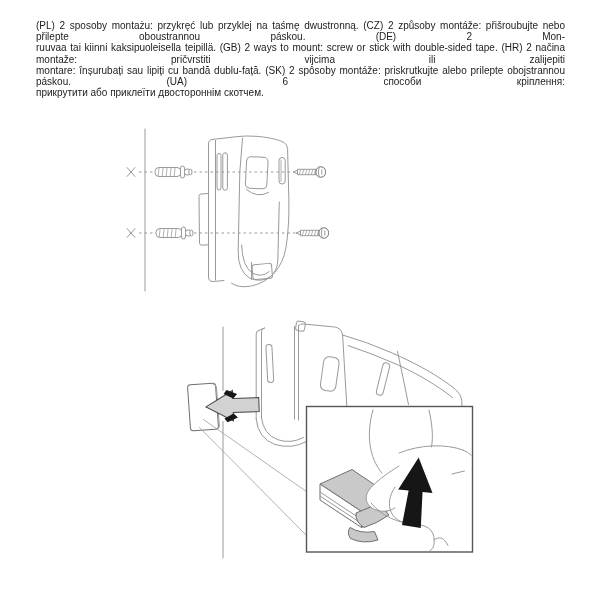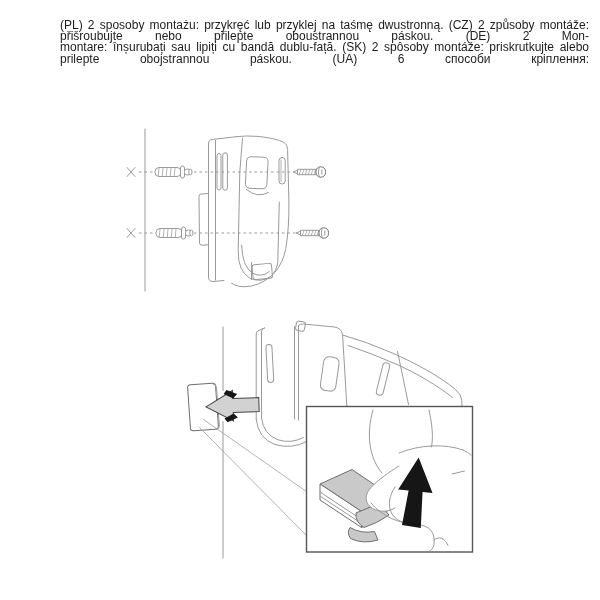--- a/index.html
+++ b/index.html
@@ -4,40 +4,42 @@
 <style>
   html,body{margin:0;padding:0;}
   body{
     width:600px;height:600px;position:relative;overflow:hidden;
     background:#ffffff;
     font-family:"Liberation Sans","DejaVu Sans",sans-serif;
   }
   .text-block{
     position:absolute;left:36px;top:20px;width:529px;
     color:var(--text,#1c1c1c);
-    font-size:12px;line-height:11.2px;margin-left:24px;
+    font-size:10px;line-height:11.2px;
     -webkit-font-smoothing:antialiased;
   }
   .text-line{text-align:justify;text-align-last:justify;white-space:normal;}
   .text-line.last{text-align-last:left;}
   svg.art{position:absolute;left:0;top:0;}
   .ln{fill:none;stroke:var(--line,#999);stroke-width:1;stroke-linecap:round;stroke-linejoin:round;}
   .lnf{fill:#fff;stroke:var(--line,#999);stroke-width:1;stroke-linejoin:round;}
   .lnd{fill:#fff;stroke:var(--dark,#777);stroke-width:1;stroke-linejoin:round;}
   .thin{stroke-width:.75;}
   .dash{fill:none;stroke:var(--line,#a5a5a5);stroke-width:1;stroke-dasharray:2.5 3;}
   .tape{fill:var(--tape_gray,#c9c9c9);stroke:var(--dark,#777);stroke-width:1;stroke-linejoin:round;}
   .blk{fill:var(--black,#111);stroke:none;}
 </style>
 </head>
 <body>
 
 <div class="text-block">
   <div class="text-line">(PL) 2 sposoby montażu: przykręć lub przyklej na taśmę dwustronną. (CZ) 2 způsoby montáže: přišroubujte nebo přilepte oboustrannou páskou. (DE) 2 Mon-</div>
+  <div class="text-line">ruuvaa tai kiinni kaksipuoleisella teipillä. (GB) 2 ways to mount: screw or stick with double-sided tape. (HR) 2 načina montaže: pričvrstiti vijcima ili zalijepiti</div>
   <div class="text-line">montare: înșurubați sau lipiți cu bandă dublu-față. (SK) 2 spôsoby montáže: priskrutkujte alebo prilepte obojstrannou páskou. (UA) 6 способи кріплення:</div>
+  <div class="text-line last">прикрутити або приклеїти двостороннім скотчем.</div>
 </div>
 
 <svg class="art" width="600" height="600" viewBox="0 0 600 600">
 
   <g>
     <line x1="145" y1="129" x2="145" y2="291" class="ln"></line>
 
     <g>
       <path class="ln" d="M127,167.5 L135,176.5 M135,167.5 L127,176.5"></path>
       <path class="ln" d="M127,228.5 L135,237.5 M135,228.5 L127,237.5"></path>

